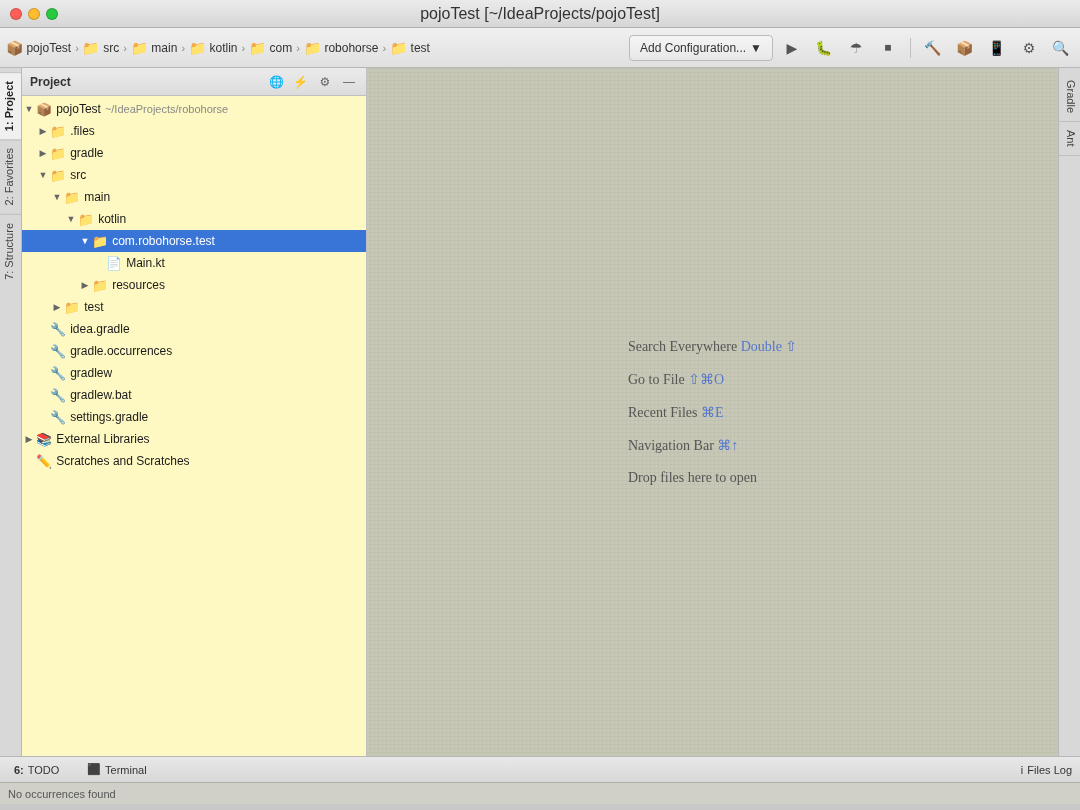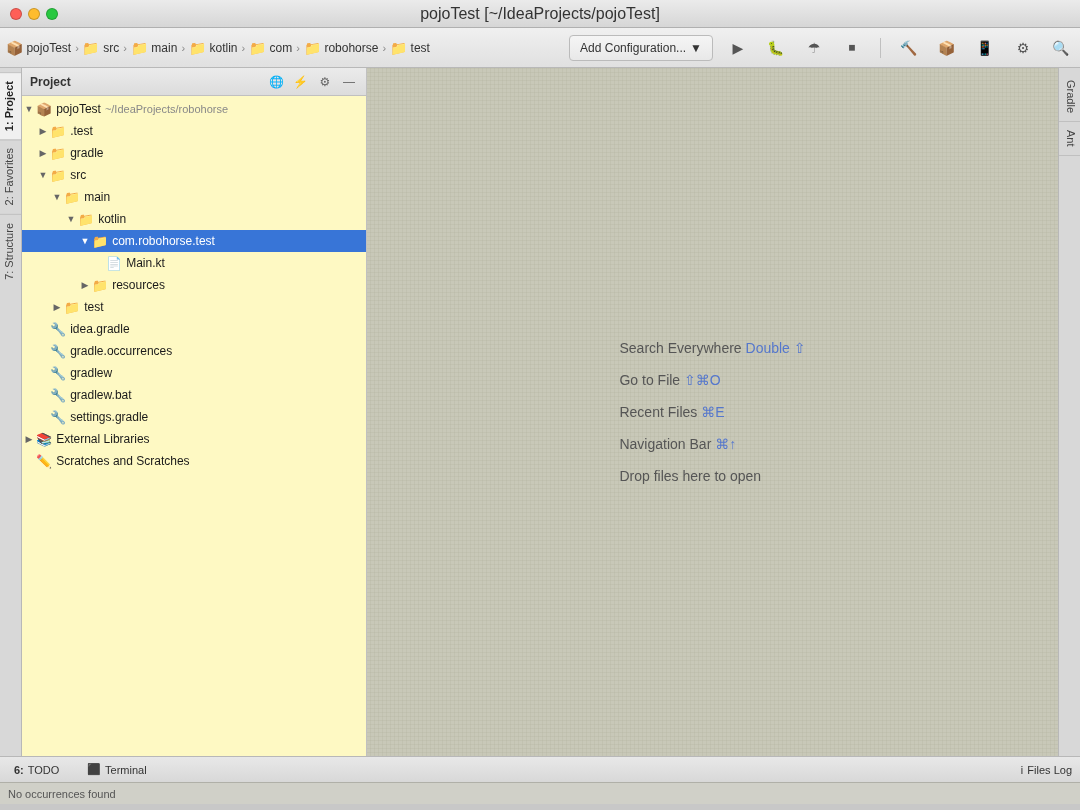--- a/index.html
+++ b/index.html
@@ -67,21 +67,21 @@
       font-size: 12px;
       color: #333;
       cursor: pointer;
     }
     .breadcrumb-sep { color: #888; font-size: 11px; }
     .folder-icon { font-size: 14px; }
 
     .toolbar-right {
       display: flex;
       align-items: center;
-      gap: 12px;
+      gap: 6px;
     }
     .toolbar-btn {
       height: 28px;
       padding: 0 8px;
       background: linear-gradient(to bottom, #f5f5f5, #e5e5e5);
       border: 1px solid #c0c0c0;
       border-radius: 4px;
       font-size: 12px;
       cursor: pointer;
       display: flex;
@@ -251,20 +251,21 @@
           rgba(180,180,160,0.3) 3px,
           rgba(180,180,160,0.3) 4px
         );
     }
     .editor-hints {
       position: relative;
       z-index: 1;
       display: flex;
       flex-direction: column;
       gap: 16px;
+      font-family: Liberation Serif, serif;
     }
     .hint-item {
       font-size: 14px;
       color: #555;
     }
     .hint-item .hint-action {
       color: #555;
     }
     .hint-item .hint-shortcut {
       color: #5577cc;
@@ -439,21 +440,21 @@
           <span class="indent" style="width: 0px;"></span>
           <span class="tree-arrow">▼</span>
           <span class="tree-icon">📦</span>
           <span class="tree-label">pojoTest</span>
           <span class="tree-sub-label">~/IdeaProjects/robohorse</span>
         </div>
         <div class="tree-item">
           <span class="indent" style="width: 14px;"></span>
           <span class="tree-arrow">▶</span>
           <span class="tree-icon">📁</span>
-          <span class="tree-label">.test</span>
+          <span class="tree-label">.files</span>
         </div>
         <div class="tree-item">
           <span class="indent" style="width: 14px;"></span>
           <span class="tree-arrow">▶</span>
           <span class="tree-icon">📁</span>
           <span class="tree-label">gradle</span>
         </div>
         <div class="tree-item">
           <span class="indent" style="width: 14px;"></span>
           <span class="tree-arrow">▼</span>

